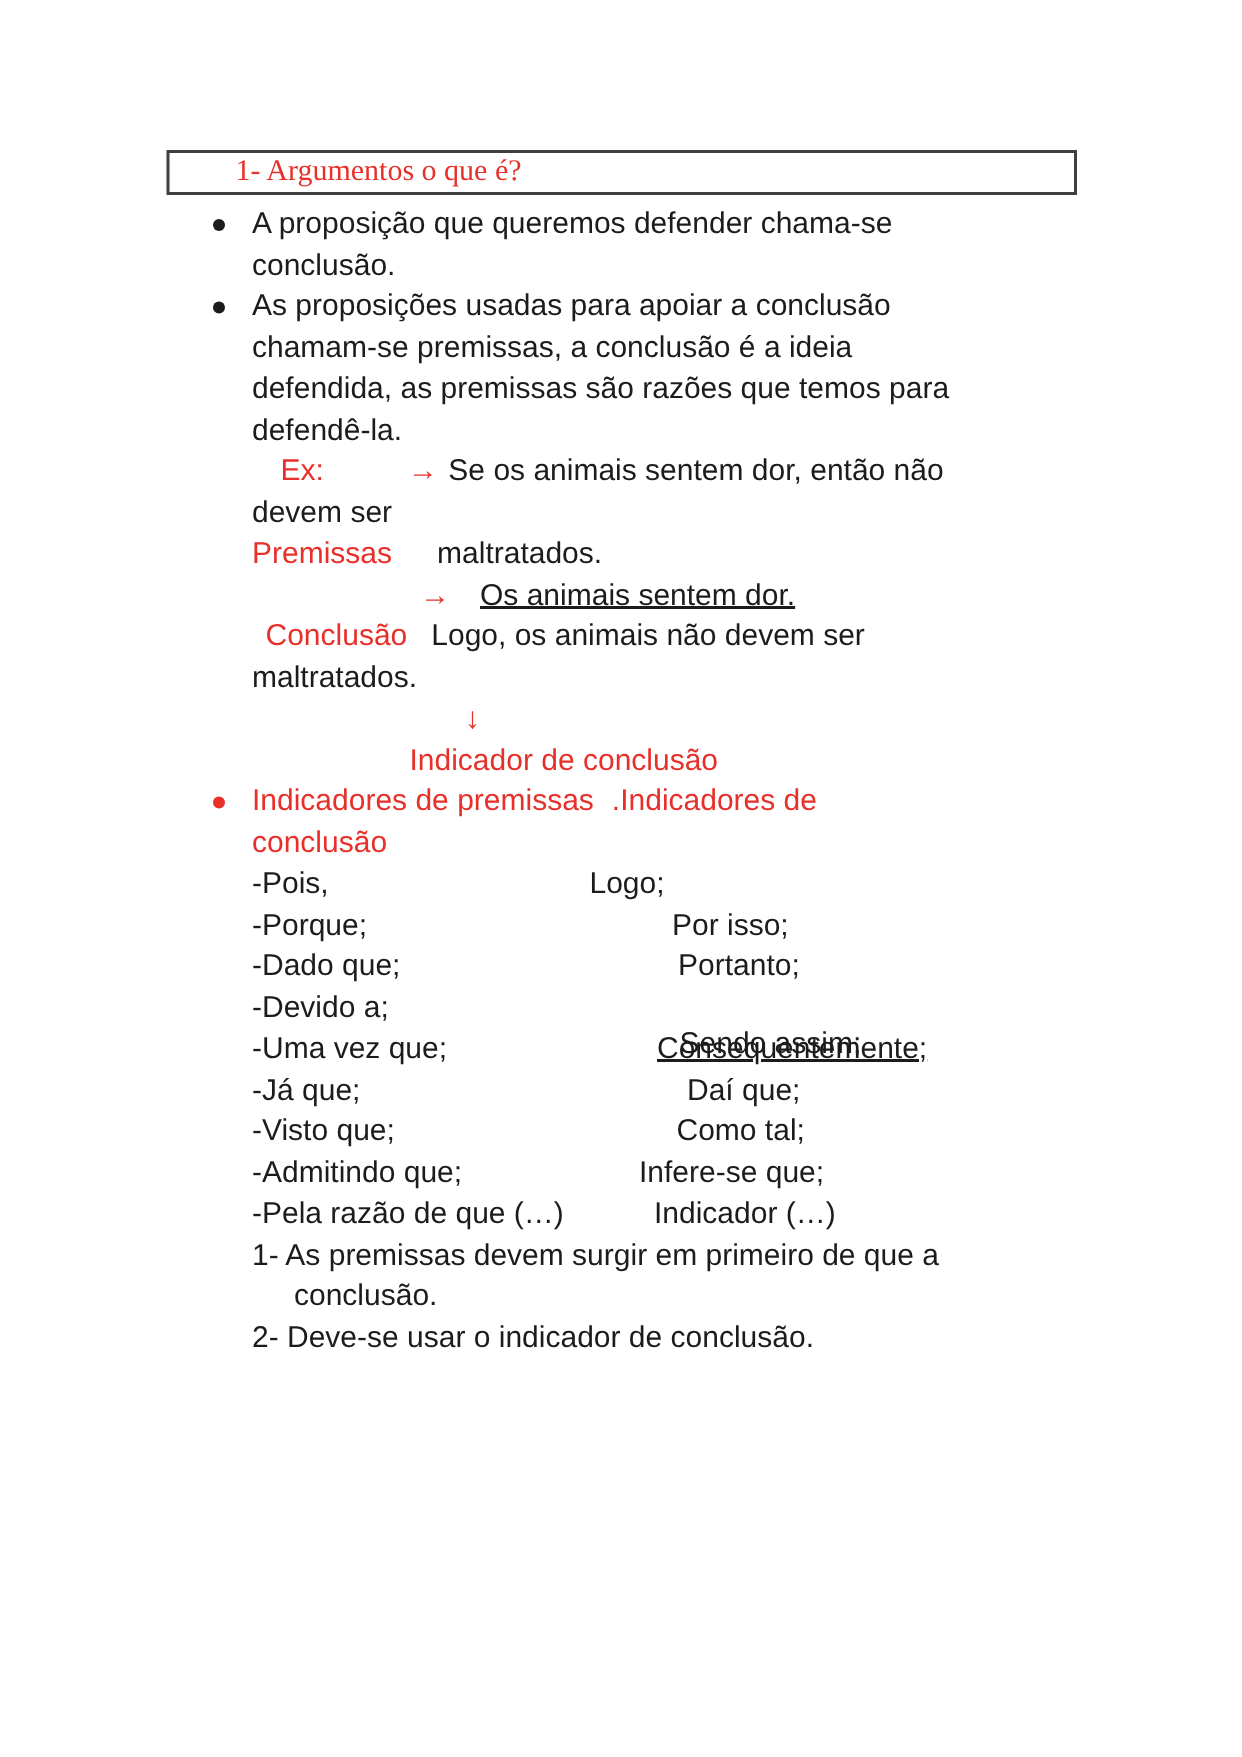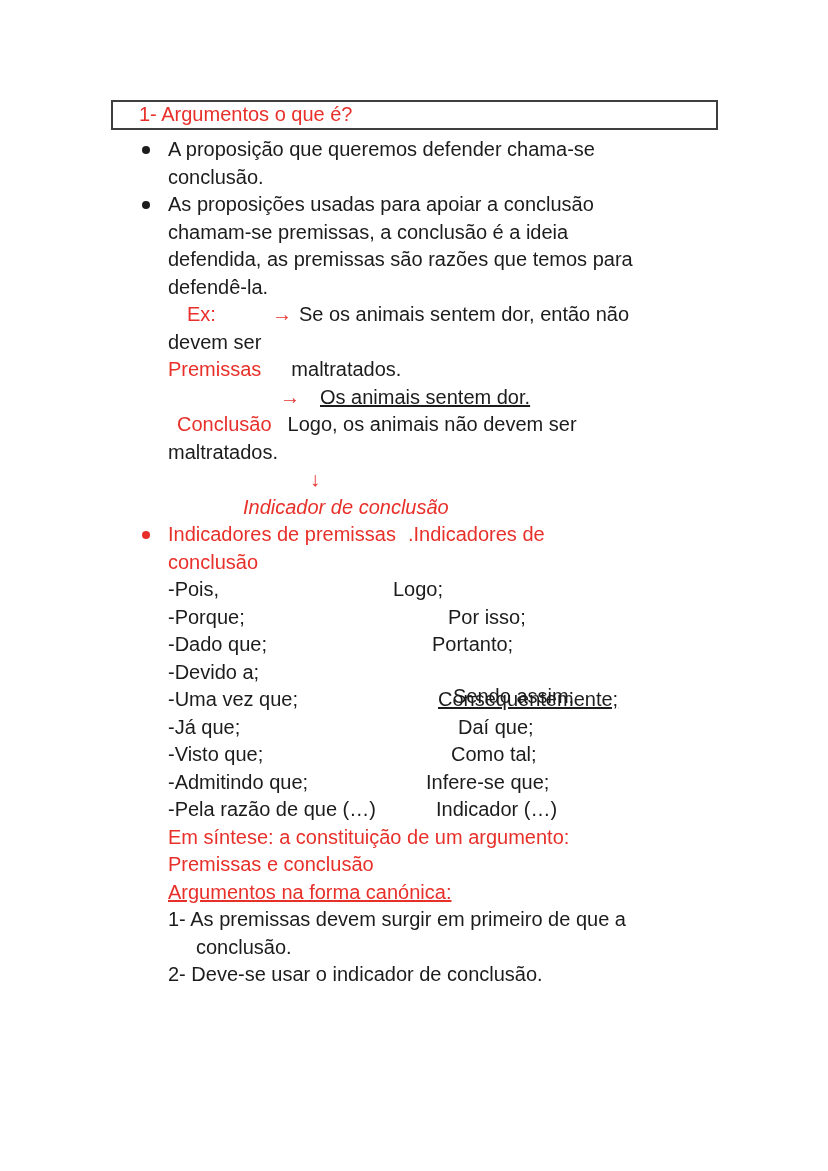--- a/index.html
+++ b/index.html
@@ -28,23 +28,24 @@
     left: 111px;
     top: 100px;
     width: 607px;
   }
   .title-box {
     width: 100%;
     height: 30px;
     border: 2px solid var(--border);
     display: flex;
     align-items: center;
-    padding-left: 26px;
+    padding-left: 44px;
     color: var(--red);
     background: var(--bg);
+    font-family: Liberation Serif, serif;
   }
   .content {
     margin-top: 6px;
     padding-left: 57px;
   }
   .line {
     position: relative;
     min-height: 27.5px;
     white-space: nowrap;
   }
@@ -83,41 +84,36 @@
           <div class="line"><span class="seg">defendê-la.</span></div>
         </div>
         <div class="block">
           <div class="line"><span class="seg red" style="margin-left: 19px;">Ex:</span><span class="seg red" style="margin-left: 56px;">→</span><span class="seg" style="margin-left: 7px;">Se os animais sentem dor, então não</span></div>
           <div class="line"><span class="seg">devem ser</span></div>
           <div class="line"><span class="seg red">Premissas</span><span class="seg" style="margin-left: 30px;">maltratados.</span></div>
           <div class="line"><span class="seg red" style="margin-left: 112px;">→</span><span class="seg ul" style="margin-left: 20px;">Os animais sentem dor.</span></div>
           <div class="line"><span class="seg red" style="margin-left: 9px;">Conclusão</span><span class="seg" style="margin-left: 16px;">Logo, os animais não devem ser</span></div>
           <div class="line"><span class="seg">maltratados.</span></div>
           <div class="line"><span class="seg red" style="margin-left: 142px;">↓</span></div>
-          <div class="line"><span class="seg red" style="margin-left: 75px; font-style: italic;">Indicador de conclusão</span></div>
+          <div class="line"><span class="seg red" style="margin-left: 105px;">Indicador de conclusão</span></div>
         </div>
         <div class="block">
           <div class="line"><span class="dot red-dot"></span><span class="seg red">Indicadores de premissas</span><span class="seg red" style="margin-left: 12px;">.Indicadores de</span></div>
           <div class="line"><span class="seg red">conclusão</span></div>
         </div>
         <div class="block">
           <div class="line"><span class="seg">-Pois,</span><span class="seg abs" style="left: 225px;">Logo;</span></div>
           <div class="line"><span class="seg">-Porque;</span><span class="seg abs" style="left: 280px;">Por isso;</span></div>
-          <div class="line"><span class="seg">-Dado que;</span><span class="seg abs" style="left: 264px;">Portanto;</span></div>
+          <div class="line"><span class="seg">-Dado que;</span><span class="seg abs" style="left: 284px;">Portanto;</span></div>
           <div class="line"><span class="seg">-Devido a;</span><span class="seg abs" style="left: 285px; margin-top: 24px;">Sendo assim;</span></div>
           <div class="line"><span class="seg">-Uma vez que;</span><span class="seg abs" style="left: 270px; text-decoration: underline;">Consequentemente;</span></div>
           <div class="line"><span class="seg">-Já que;</span><span class="seg abs" style="left: 290px;">Daí que;</span></div>
           <div class="line"><span class="seg">-Visto que;</span><span class="seg abs" style="left: 283px;">Como tal;</span></div>
           <div class="line"><span class="seg">-Admitindo que;</span><span class="seg abs" style="left: 258px;">Infere-se que;</span></div>
           <div class="line"><span class="seg">-Pela razão de que (…)</span><span class="seg abs" style="left: 268px;">Indicador (…)</span></div>
-        </div>
-        <div class="block">
-          <div class="line"><span class="seg red">Em síntese: a constituição de um argumento:</span></div>
-          <div class="line"><span class="seg red">Premissas e conclusão</span></div>
-          <div class="line"><span class="seg red ul">Argumentos na forma canónica:</span></div>
         </div>
         <div class="block">
           <div class="line"><span class="seg">1- As premissas devem surgir em primeiro de que a</span></div>
           <div class="line"><span class="seg" style="margin-left: 28px;">conclusão.</span></div>
           <div class="line"><span class="seg">2- Deve-se usar o indicador de conclusão.</span></div>
         </div>
       </div>
   </div>
 </div>
 

